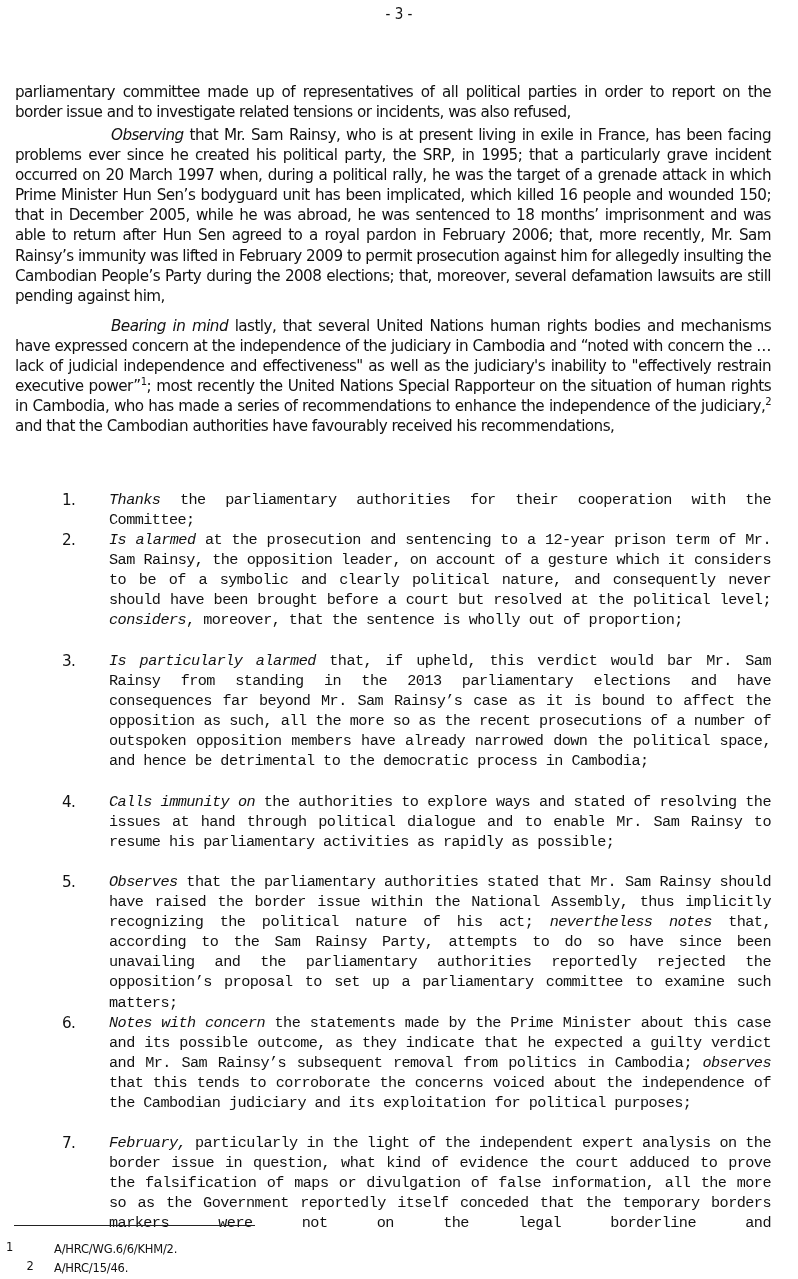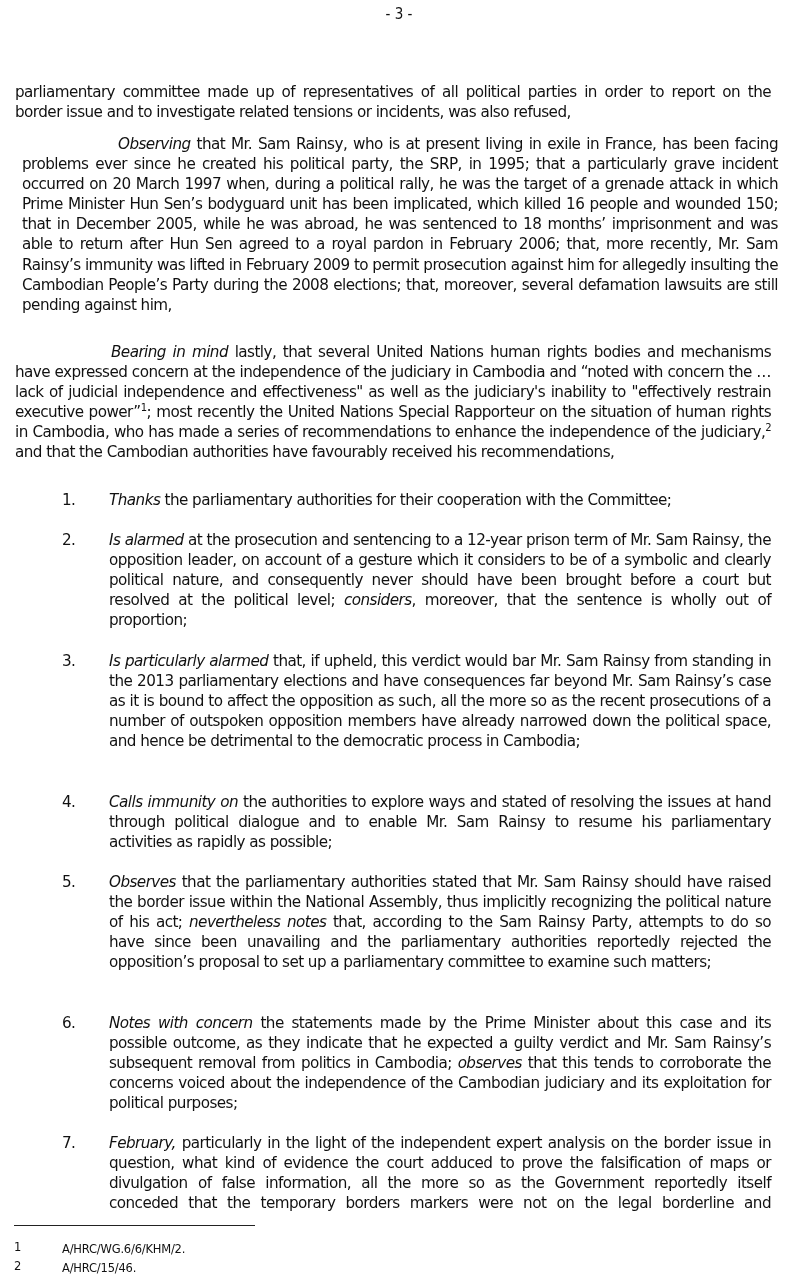--- a/index.html
+++ b/index.html
@@ -57,56 +57,57 @@
     }
     .item .num {
       position: absolute;
       left: 0;
       top: 0;
       width: 40px;
     }
     .item .body {
       margin-left: 47px;
       text-align: justify;
+      font-family: Liberation Mono, monospace;
     }
     .fn-rule {
       position: absolute;
       left: 14px;
       top: 1225px;
       width: 241px;
       height: 0;
       border-top: 1px solid #222222;
     }
     .footnote {
       position: absolute;
-      left: 14px;
+      left: 6px;
       font-size: 11.5px;
       line-height: 14px;
       letter-spacing: -0.2px;
     }
     .footnote .fn-num {
       display: inline-block;
       width: 48px;
       vertical-align: 2px;
     }
   </style>
 </head>
 <body>
 
 <div class="page-number">- 3 -</div>
 
 <div class="para" style="top:82px;">
   <span>parliamentary committee made up of representatives of all political parties in order to report on the border issue and to investigate related tensions or incidents, was also refused,</span>
 </div>
 
-<div class="para" style="top:134px;margin-left:7px;">
+<div class="para" style="top:125px;">
   <span class="indent"></span><em>Observing</em><span> that Mr. Sam Rainsy, who is at present living in exile in France, has been facing problems ever since he created his political party, the SRP, in 1995; that a particularly grave incident occurred on 20 March 1997 when, during a political rally, he was the target of a grenade attack in which Prime Minister Hun Sen’s bodyguard unit has been implicated, which killed 16 people and wounded 150; that in December 2005, while he was abroad, he was sentenced to 18 months’ imprisonment and was able to return after Hun Sen agreed to a royal pardon in February 2006; that, more recently, Mr. Sam Rainsy’s immunity was lifted in February 2009 to permit prosecution against him for allegedly insulting the Cambodian People’s Party during the 2008 elections; that, moreover, several defamation lawsuits are still pending against him,</span>
 </div>
 
-<div class="para" style="top:342px;">
+<div class="para" style="top:316px;">
   <span class="indent"></span><em>Bearing in mind</em><span> lastly, that several United Nations human rights bodies and mechanisms have expressed concern at the independence of the judiciary in Cambodia and “noted with concern the … lack of judicial independence and effectiveness" as well as the judiciary's inability to "effectively restrain executive power”</span><sup>1</sup><span>; most recently the United Nations Special Rapporteur on the situation of human rights in Cambodia, who has made a series of recommendations to enhance the independence of the judiciary,</span><sup>2</sup><span> and that the Cambodian authorities have favourably received his recommendations,</span>
 </div>
 
 <div class="item" style="top:490px;">
   <span class="num">1.</span>
   <div class="body">
     <em>Thanks</em><span> the parliamentary authorities for their cooperation with the Committee;</span>
   </div>
 </div>
 
@@ -150,15 +151,15 @@
   <div class="body" style="text-align-last: justify;">
     <em>February,</em><span> particularly in the light of the independent expert analysis on the border issue in question, what kind of evidence the court adduced to prove the falsification of maps or divulgation of false information, all the more so as the Government reportedly itself conceded that the temporary borders markers were not on the legal borderline and</span>
   </div>
 </div>
 
 <div class="fn-rule"></div>
 
 <div class="footnote" style="top:1240px;">
   <span class="fn-num">1</span><span>A/HRC/WG.6/6/KHM/2.</span>
 </div>
-<div class="footnote" style="top:1259px;">
+<div class="footnote" style="top:1259px;text-align:center;">
   <span class="fn-num">2</span><span>A/HRC/15/46.</span>
 </div>
 
 </body></html>

